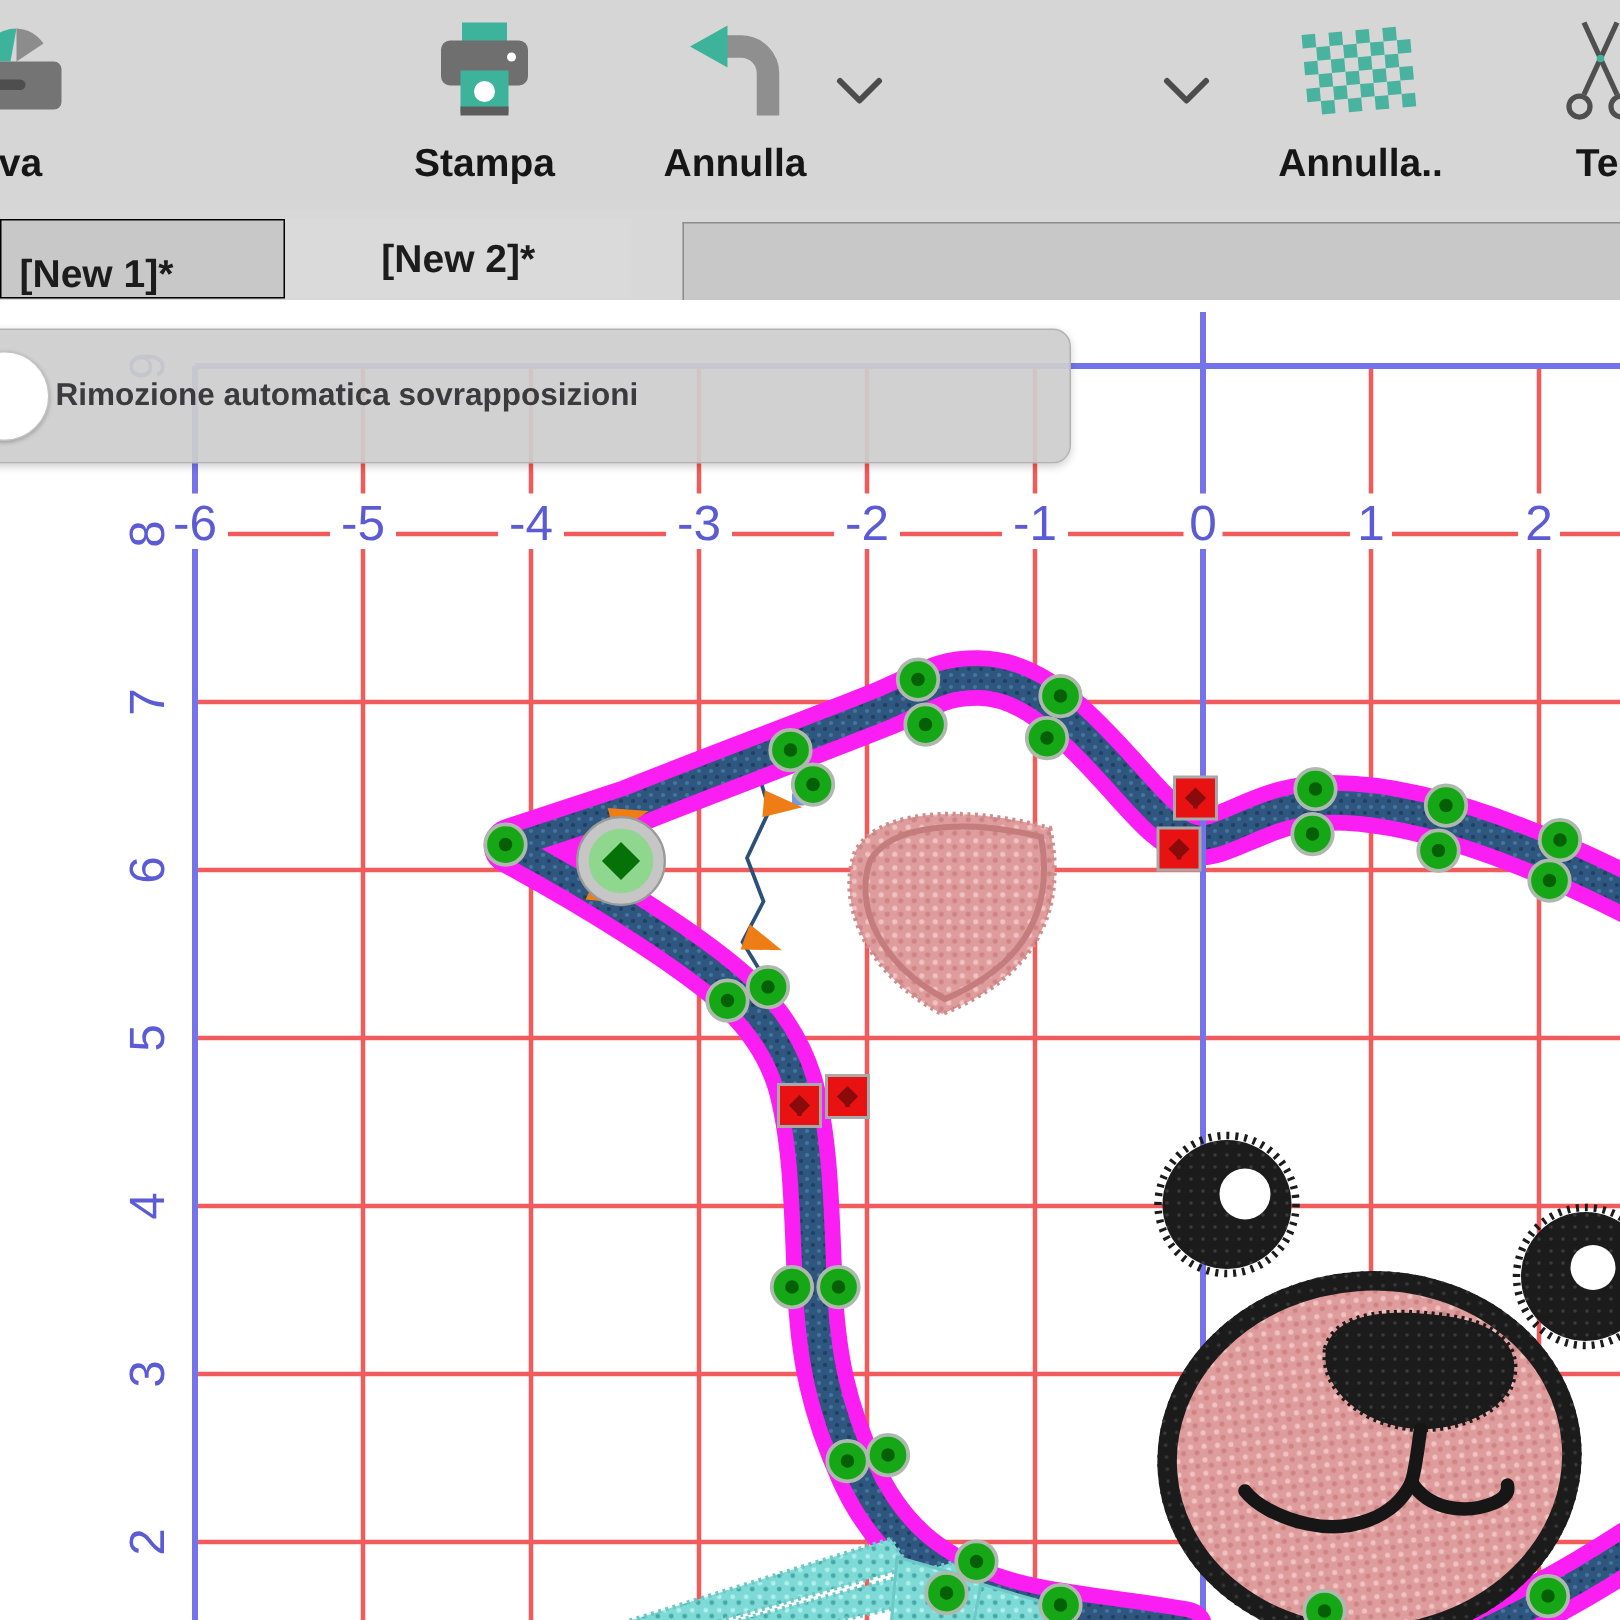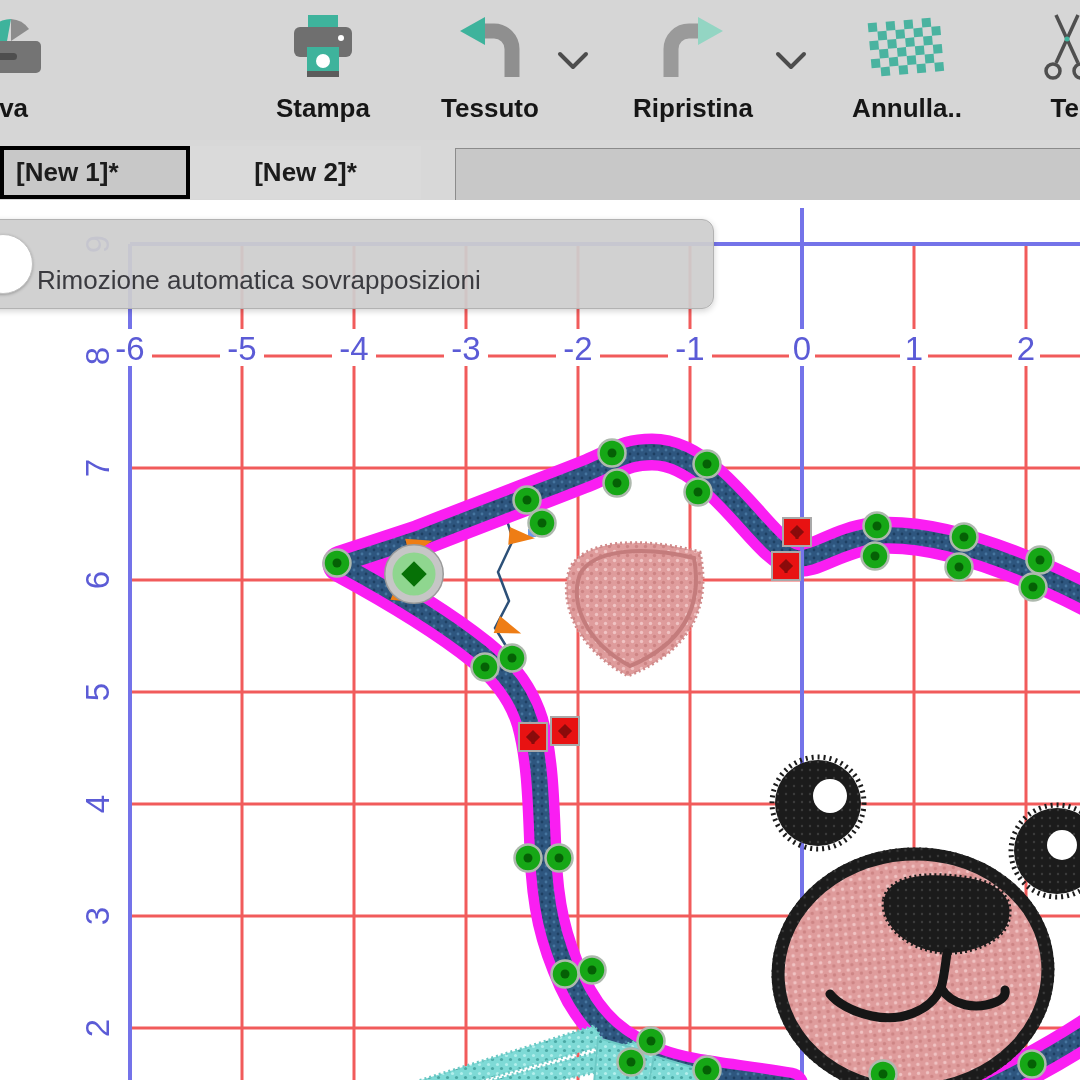--- a/index.html
+++ b/index.html
@@ -9,38 +9,38 @@
   
   #toolbar{position:absolute;left:0;top:0;width:1080px;height:140px;background:#d6d6d6;z-index:10;}
   .titem{position:absolute;top:0;height:140px;text-align:center;cursor:default;}
   .ticon-wrap{position:absolute;left:0;right:0;top:10px;height:76px;display:flex;align-items:center;justify-content:center;}
   .tlabel{position:absolute;left:0;right:0;bottom:16px;font-size:26px;font-weight:700;color:#161616;white-space:nowrap;}
   .tchev{position:absolute;top:48px;width:34px;height:26px;}
 
   #tabbar{position:absolute;left:0;top:140px;width:1080px;height:60px;background:#d8d8d8;z-index:10;}
   .tab{position:absolute;top:6px;height:53px;box-sizing:border-box;font-size:26px;font-weight:700;color:#1c1c1c;
        display:flex;align-items:center;}
-  #tab1{left:0;width:190px;background:#c8c8c8;border:4px solid #000000;padding-left:12px;}
+  #tab1{left:0;width:190px;background:#c8c8c8;border:1px solid #000000;padding-left:12px;align-items:flex-end;}
   #tab2{left:190px;width:231px;background:#dadada;justify-content:center;}
   #tabfill{position:absolute;left:455px;top:8px;right:0;height:52px;background:#c8c8c8;
            border-top:1px solid #8c8c8c;border-left:1px solid #8c8c8c;}
   #tabstrip-bottom{position:absolute;left:0;top:200px;width:1080px;height:8px;background:#ffffff;z-index:10;}
 
   
   #canvas{position:absolute;left:0;top:207px;width:1080px;height:873px;background:#ffffff;z-index:1;}
   #design-svg{position:absolute;left:0;top:0;}
 
   
   #overlay-panel{position:absolute;left:-30px;top:219px;width:742px;height:88px;z-index:5;
       background:rgba(205,205,205,0.93);border:1px solid #b2b2b2;border-radius:12px;
       box-shadow:0 2px 6px rgba(0,0,0,0.18);}
   #overlay-knob{position:absolute;left:2px;top:14px;width:58px;height:58px;border-radius:50%;
       background:#ffffff;border:1px solid #c2c2c2;box-shadow:0 1px 3px rgba(0,0,0,0.25);}
-  #overlay-label{position:absolute;left:66px;top:16px;height:88px;display:flex;align-items:center;
-      font-size:26px;font-weight:400;color:#3a3a3f;white-space:nowrap;}
+  #overlay-label{position:absolute;left:66px;top:0;height:88px;display:flex;align-items:center;
+      font-size:21px;font-weight:700;color:#3a3a3f;white-space:nowrap;}
 </style>
 </head>
 <body>
 
 <div id="toolbar">
 
   <div class="titem" style="left:-60px;width:140px">
     <div class="ticon-wrap">
       <svg width="74" height="70" viewBox="0 0 74 70">
         <path d="M14,28 a24,24 0 0 1 24,-22 l-4,22 z" fill="#3eb39c"></path>
@@ -68,38 +68,29 @@
     <div class="tlabel">Stampa</div>
   </div>
 
   <div class="titem" style="left:430px;width:120px">
     <div class="ticon-wrap">
       <svg width="72" height="70" viewBox="0 0 72 70">
         <path d="M58,64 V36 a18,18 0 0 0 -18,-18 H28" fill="none" stroke="#8f8f8f" stroke-width="15"></path>
         <polygon points="31,4 31,32 6,18" fill="#3eb39c"></polygon>
       </svg>
     </div>
-    <div class="tlabel">Tessuto</div>
+    <div class="tlabel">Annulla</div>
   </div>
 
   <div class="tchev" style="left:556px">
     <svg width="34" height="26" viewBox="0 0 34 26">
       <polyline points="4,6 17,19 30,6" fill="none" stroke="#4c4c4c" stroke-width="4" stroke-linecap="round" stroke-linejoin="round"></polyline>
     </svg>
   </div>
 
-  <div class="titem" style="left:623px;width:140px">
-    <div class="ticon-wrap">
-      <svg width="72" height="70" viewBox="0 0 72 70">
-        <path d="M14,64 V36 a18,18 0 0 1 18,-18 H44" fill="none" stroke="#9a9a9a" stroke-width="15"></path>
-        <polygon points="41,4 41,32 66,18" fill="#93d5c3"></polygon>
-      </svg>
-    </div>
-    <div class="tlabel">Ripristina</div>
-  </div>
 
   <div class="tchev" style="left:774px">
     <svg width="34" height="26" viewBox="0 0 34 26">
       <polyline points="4,6 17,19 30,6" fill="none" stroke="#4c4c4c" stroke-width="4" stroke-linecap="round" stroke-linejoin="round"></polyline>
     </svg>
   </div>
 
   <div class="titem" style="left:842px;width:130px">
     <div class="ticon-wrap">
       <svg width="84" height="72" viewBox="0 0 84 72">

